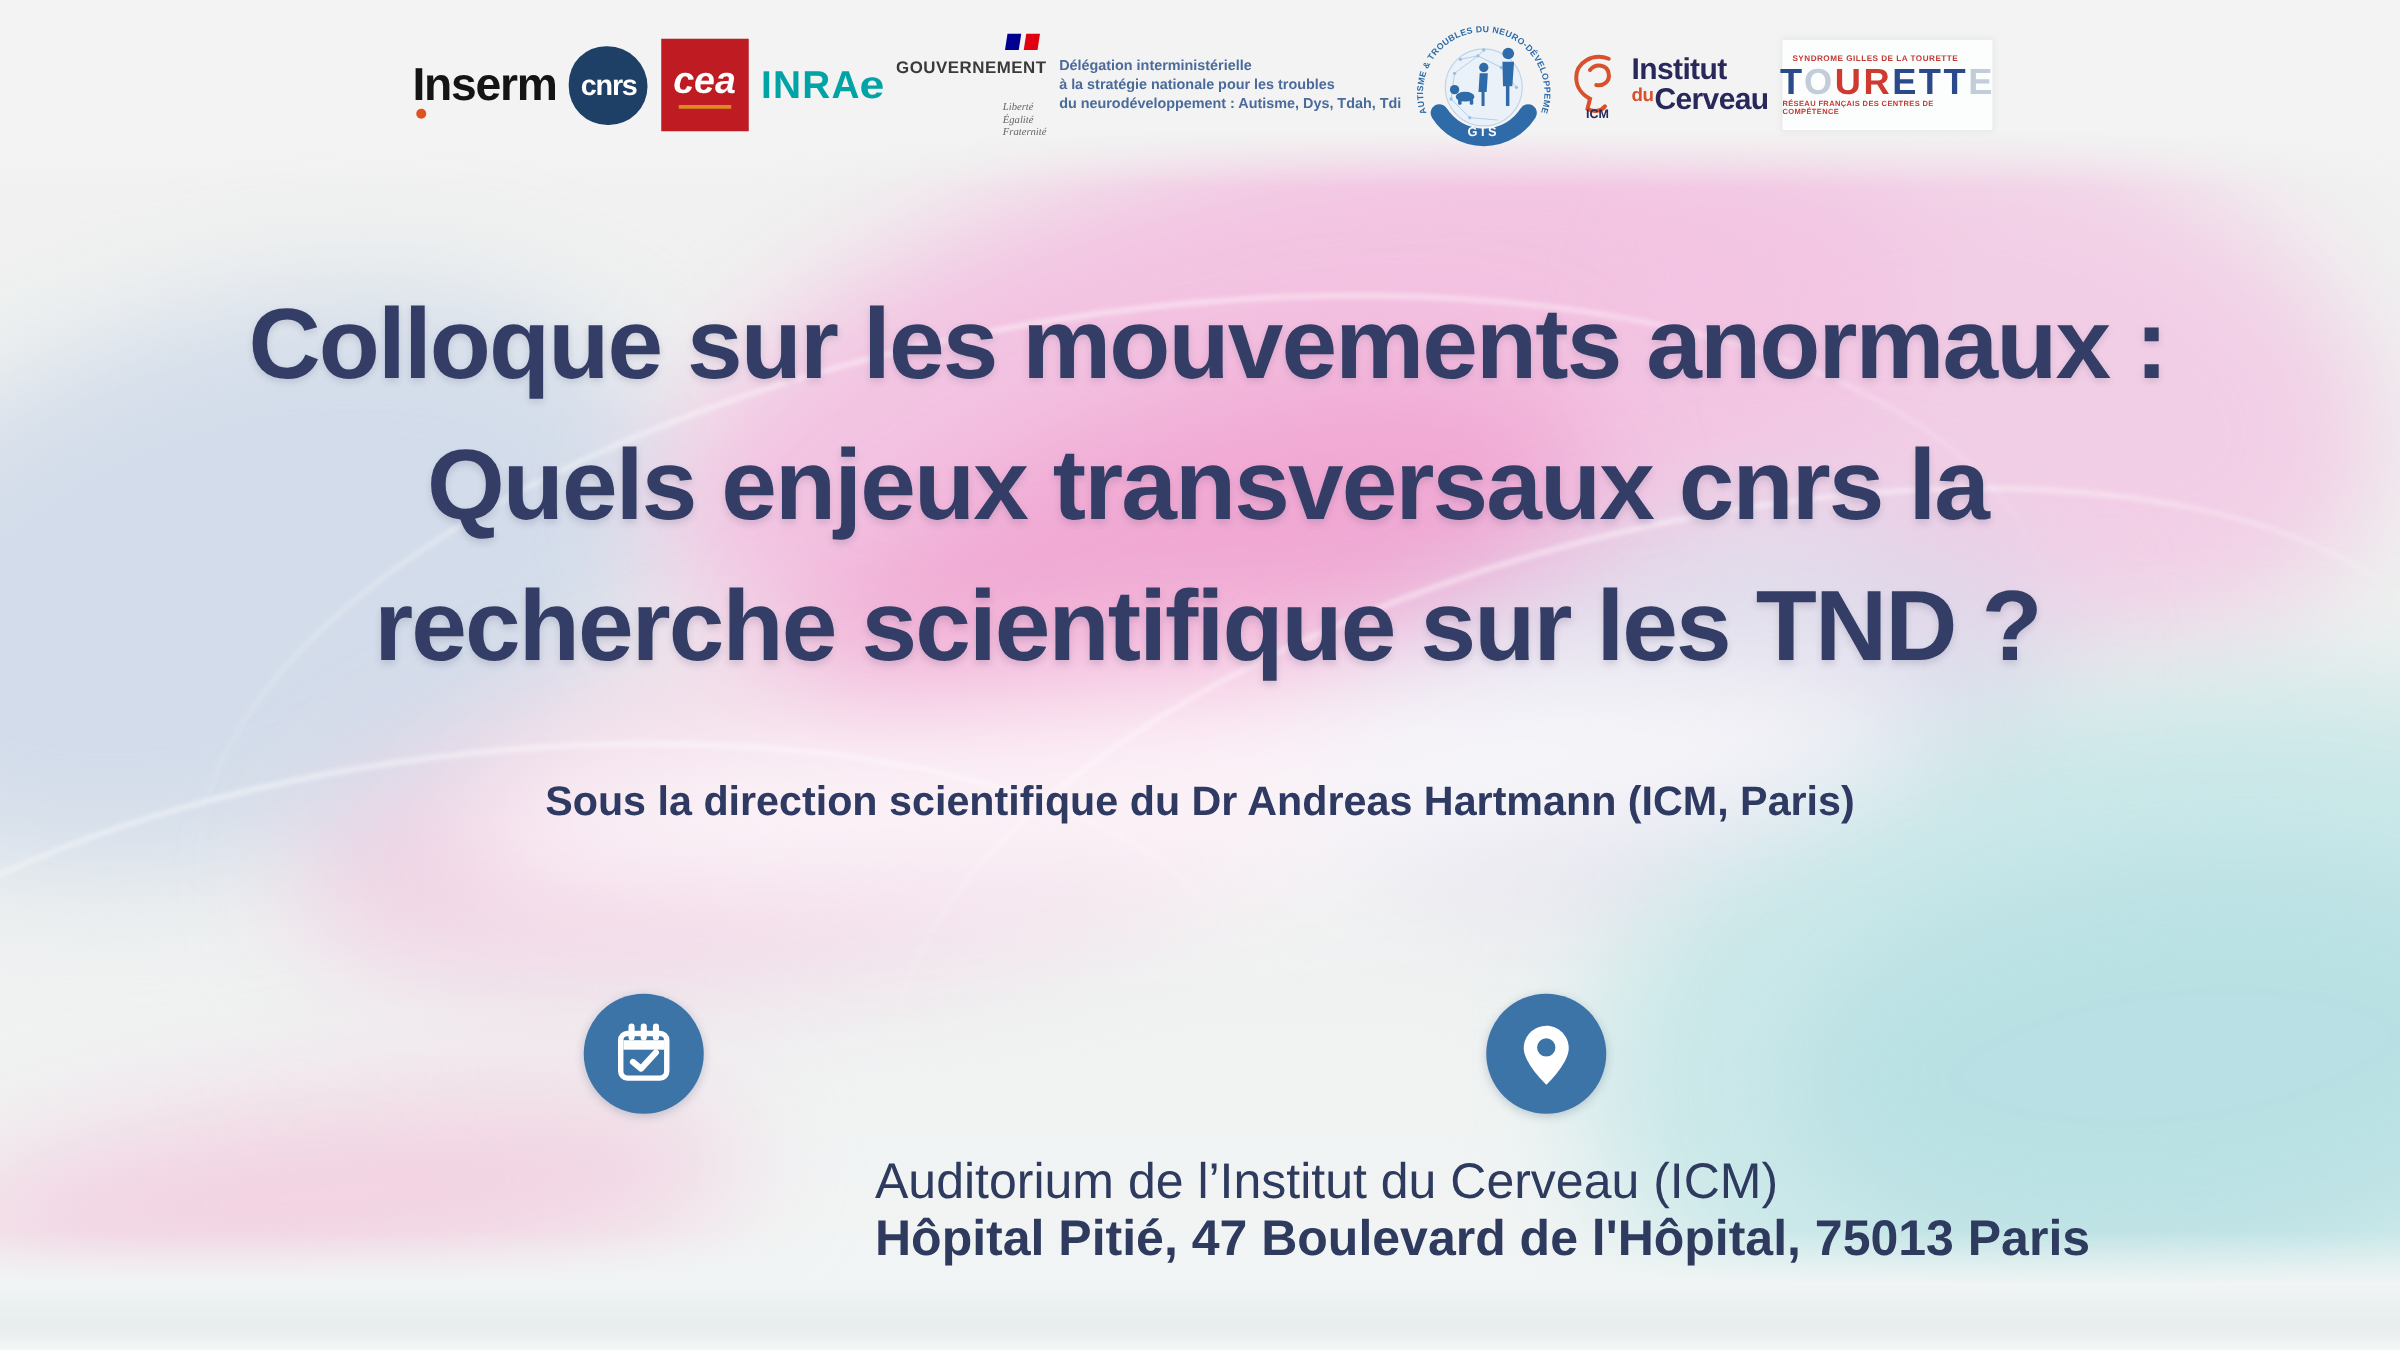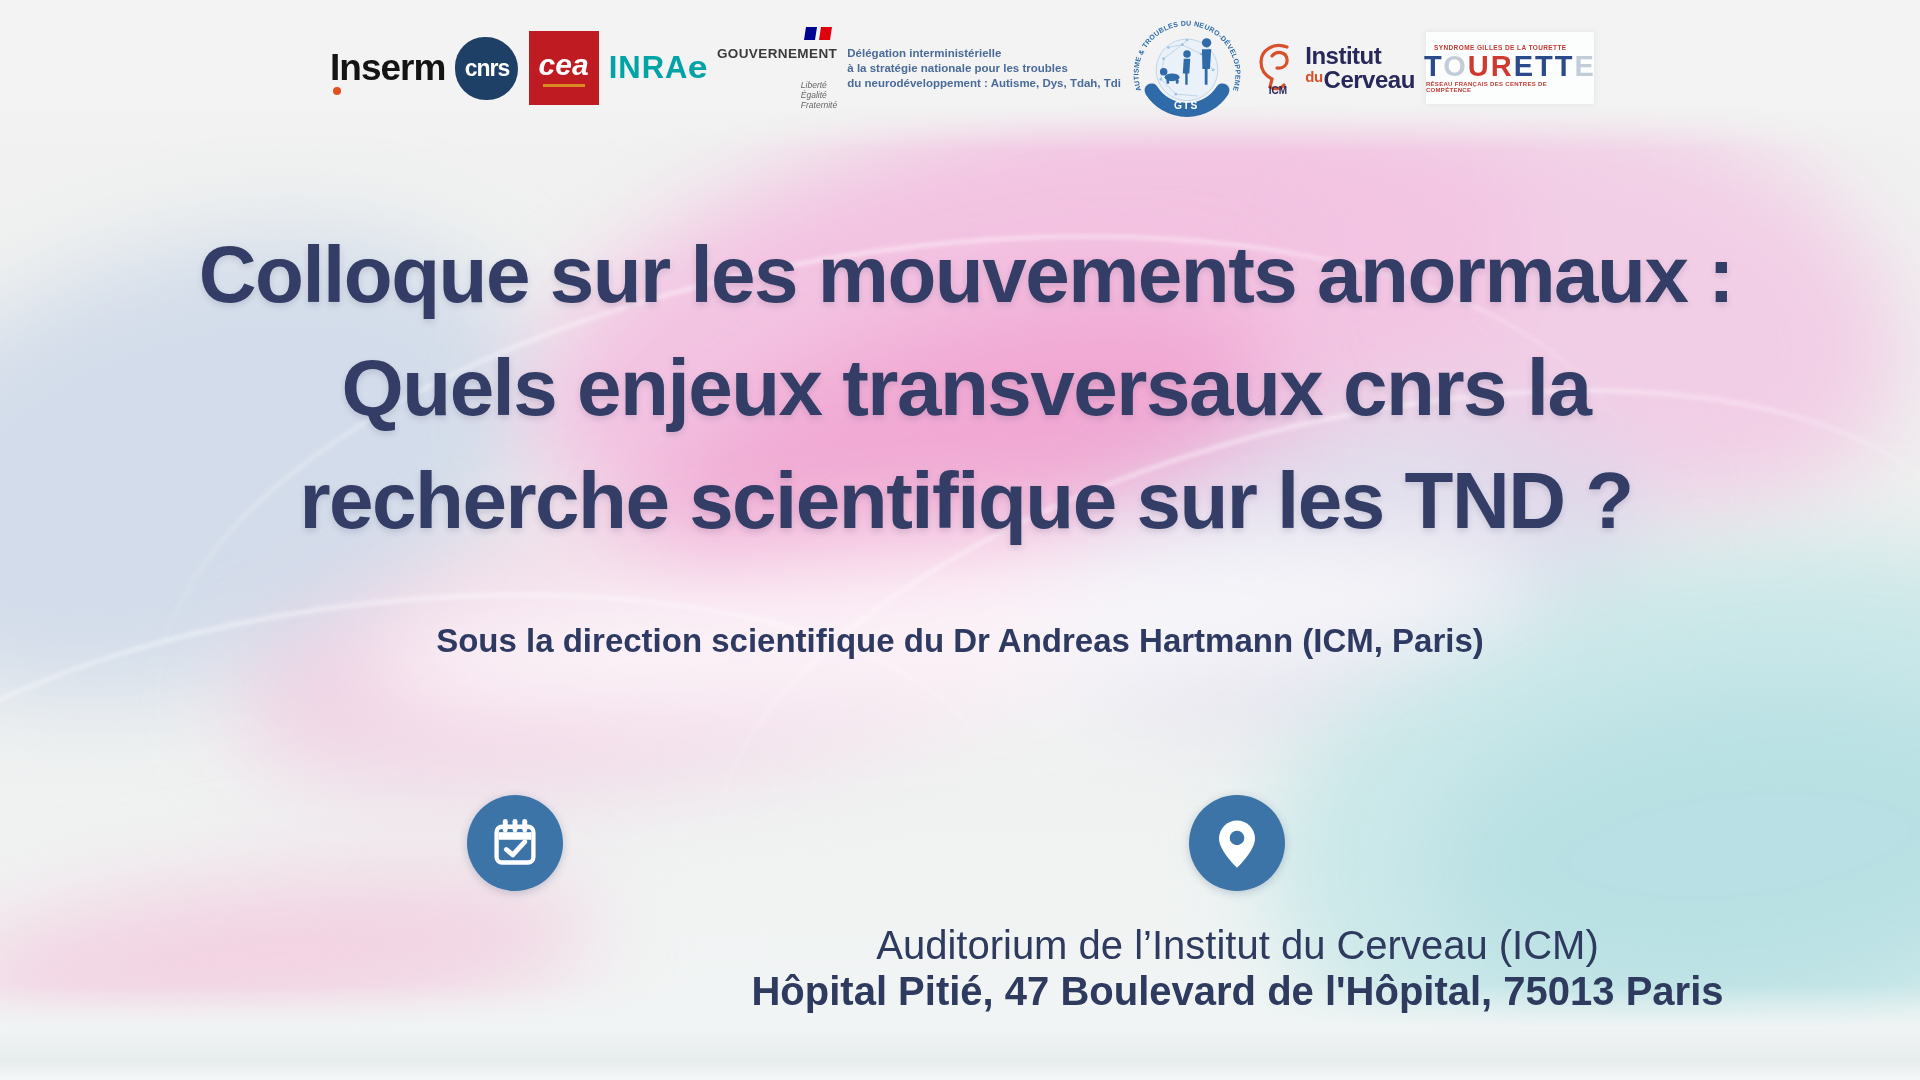--- a/index.html
+++ b/index.html
@@ -44,21 +44,21 @@
   .cea-box{width:70px;height:74px;background:#bf1b22;display:flex;flex-direction:column;
            align-items:center;justify-content:center;}
   .cea-box span{color:#fff;font-size:30px;font-weight:bold;font-style:italic;line-height:1;}
   .cea-underline{width:42px;height:3px;background:#d98b21;margin-top:4px;}
 
   .inrae-text{font-size:31px;font-weight:bold;color:#00a3a6;letter-spacing:1px;}
   .inrae-e{display:inline-block;transform:scaleX(1.15);}
 
   .gouv{align-items:flex-end;}
   .gouv-label{font-size:13.5px;font-weight:bold;color:#3a3a3a;letter-spacing:.4px;margin-top:2px;}
-  .gouv-motto{font-size:8.5px;font-style:italic;color:#666;line-height:10px;margin-top:19px;}
+  .gouv-motto{font-size:8.5px;font-style:italic;color:#666;line-height:10px;margin-top:19px;font-family:Liberation Serif, serif;}
 
   .delegation{align-items:flex-start;}
   .delegation div{font-size:11.5px;font-weight:600;color:#4a6b9a;line-height:15px;}
 
   .gis-logo svg{display:block;}
 
   .icm{flex-direction:row;align-items:center;gap:4px;}
   .icm-text{line-height:1;}
   .icm-line1{font-size:24px;font-weight:bold;color:#28285a;letter-spacing:-.5px;}
   .icm-line2{font-size:24px;font-weight:bold;color:#28285a;letter-spacing:-.5px;}
@@ -77,21 +77,21 @@
   .subtitle{position:absolute;left:0;right:0;top:622px;margin:0;text-align:center;z-index:5;
             font-size:33px;font-weight:bold;color:#2f3a62;}
 
   .badge{position:absolute;width:96px;height:96px;border-radius:50%;background:#3d74a8;z-index:5;
          display:flex;align-items:center;justify-content:center;box-shadow:0 2px 8px rgba(40,70,110,.25);}
   .badge-calendar{left:467px;top:795px;}
   .badge-pin{left:1189px;top:795px;}
 
   .date{position:absolute;left:330px;width:370px;top:948px;text-align:center;z-index:5;
         font-size:40px;color:#2e3a5e;}
-  .venue{position:absolute;left:700px;width:1075px;top:922px;text-align:center;z-index:5;
+  .venue{position:absolute;left:700px;width:1075px;top:922px;z-index:5;
          color:#2e3a5e;line-height:46px;}
   .venue-name{font-size:40px;}
   .venue-address{font-size:40px;font-weight:600;}
 </style>
 </head>
 <body>
 
 <div id="page">
 
   <div>

